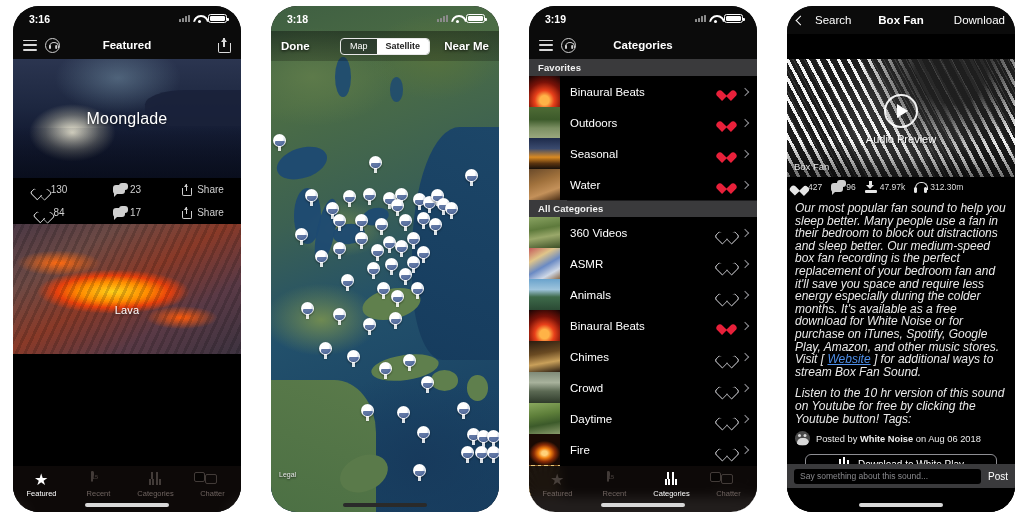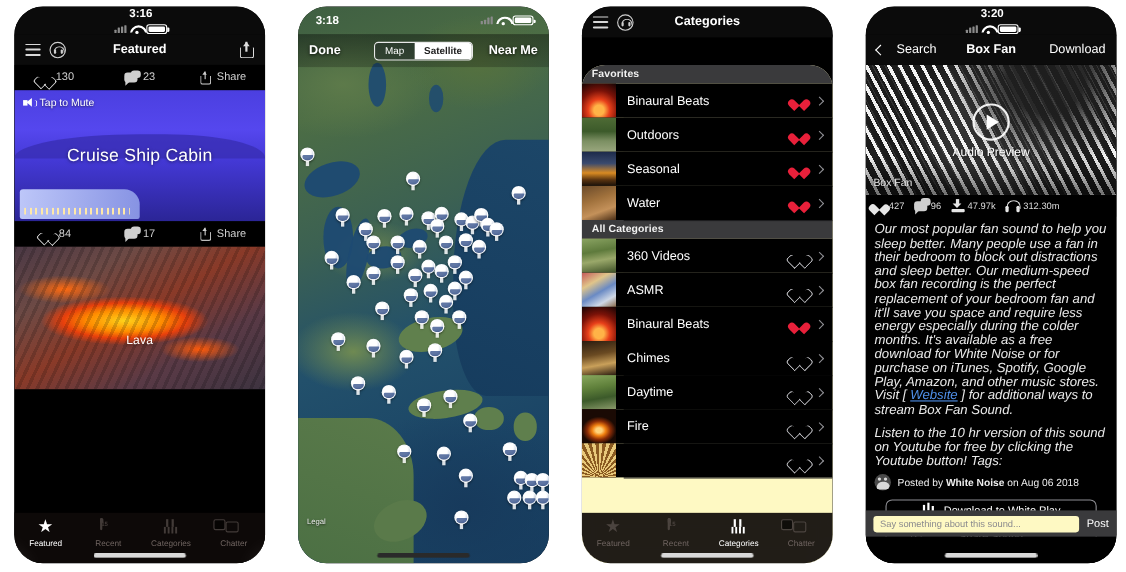--- a/index.html
+++ b/index.html
@@ -34,21 +34,21 @@
   .screen { position: absolute; inset: 0; overflow: hidden; }
 
   
   .statusbar {
     height: 25px; display: flex; align-items: center;
     justify-content: space-between;
     padding: 0 14px 0 16px;
     color: #fff; font-size: 10.5px; font-weight: bold;
     position: relative; z-index: 20;
   }
-  .statusbar.dark { background: #0b0b0b; flex-direction: column; }
+  .statusbar.dark { background: #0b0b0b; }
   .statusbar.ontop { background: transparent; }
   .sb-right { display: flex; align-items: center; gap: 3px; }
   .sig { display: flex; align-items: flex-end; gap: 1px; height: 7px; }
   .sig i { display: block; width: 2px; background: #8b8b8b; border-radius: .5px; }
   .sig i:nth-child(1){height:3px}.sig i:nth-child(2){height:4.5px}
   .sig i:nth-child(3){height:6px}.sig i:nth-child(4){height:7px}
   .wifi { width: 12px; height: 9px; position: relative; }
   .wifi::before{
     content:""; position:absolute; left:0; top:1px; width:12px; height:12px;
     border:2.2px solid #fff; border-radius:50%;
@@ -196,21 +196,21 @@
   .pin .ball { width:13px; height:13px; border-radius:50%;
     background: radial-gradient(circle at 35% 30%, #ffffff 0 46%, #c8d3e4 72%, #8ea4c4 100%);
     border:.7px solid rgba(255,255,255,.8);
     box-shadow:0 1px 2px rgba(0,0,0,.45); position:relative; overflow:hidden;}
   .pin .ball::after{content:""; position:absolute; left:1.4px; bottom:0; width:10px; height:5px;
     background:#2c4a86; opacity:.75; border-radius:1px;}
   .pin .stem { position:absolute; left:5.4px; top:12px; width:2.2px; height:5px;
     background: rgba(255,255,255,.85); box-shadow:0 0 2px rgba(0,0,0,.4);}
 
   
-  .cats { position:absolute; top:53px; bottom:0; left:0; right:0; background:#fef9c3; overflow:hidden;border-radius:21px;}
+  .cats { position:absolute; top:53px; bottom:0; left:0; right:0; background:#ffffff; overflow:hidden;}
   .sec-head { height:17px; background:#3a3a3c; color:#f2f2f2; font-size:9.5px; font-weight:bold;
               display:flex; align-items:center; padding-left:9px; letter-spacing:.1px;}
   .cat-row { height:31px; display:flex; align-items:center; background:#000; position:relative;}
   .cat-row::after{ content:""; position:absolute; left:38px; right:0; bottom:0; height:.5px;
                    background:#1c1c1e;}
   .thumb { width:31px; height:31px; flex:0 0 auto; overflow:hidden; }
   .cat-name { flex:1; color:#fff; font-size:11.5px; padding-left:10px; }
   .fav { width:15px; margin-right:8px; display:flex; justify-content:center;}
   .heart-f { width:13px;height:12px; position:relative; display:inline-block;}
   .heart-f::before,.heart-f::after{content:""; position:absolute; top:0; width:7px;height:10px;
@@ -270,21 +270,21 @@
     color:#fff; font-size:10px; background:#000; position:relative;
   }
   .eq-ic{width:13px;height:11px;position:relative;display:inline-block;}
   .eq-ic::before{content:"";position:absolute;bottom:2px;left:0;width:13px;height:2px;background:#fff;}
   .eq-ic::after{content:"";position:absolute;bottom:4px;left:1px;width:2px;height:7px;background:#fff;
     box-shadow:4px -2px 0 #fff, 8px 1px 0 #fff;}
   .cmt-bar {
     position:absolute; bottom:24px; left:0; right:0; height:24px; background:#3a3a3c;
     display:flex; align-items:center; padding:0 7px; gap:7px;
   }
-  .cmt-input{ flex:1; height:15px; background:#fef9c3; border-radius:3px; color:#8a8a8e;
+  .cmt-input{ flex:1; height:15px; background:#000000; border-radius:3px; color:#8a8a8e;
     font-size:8.5px; display:flex; align-items:center; padding-left:6px;}
   .post-btn{ color:#fff; font-size:10px;}
   .dark-bottom{ position:absolute; bottom:0; left:0; right:0; height:24px; background:#000;}
 </style>
 </head>
 <body>
 
 <div class="gallery">
 
   <div class="phone p1">
@@ -317,53 +317,48 @@
         <div class="nav-right">
           <div class="share-icon">
               <span class="box"></span>
               <span class="arr"></span>
             </div>
         </div>
       </div>
 
       <div class="feed">
 
+        <div class="card-img" style="background:
+               radial-gradient(ellipse 60px 40px at 26% 62%, rgba(255,250,225,.95) 0%, rgba(220,215,185,.35) 45%, transparent 72%),
+               radial-gradient(ellipse 90px 50px at 46% 16%, rgba(120,150,170,.5) 0%, transparent 70%),
+               linear-gradient(180deg,#2b3550 0%,#1d2740 40%,#141c34 62%,#0d1326 100%);">
+          <div style="position:absolute;left:0;right:0;bottom:0;height:42%;background:linear-gradient(180deg,rgba(20,28,50,.1),rgba(8,12,26,.75));"></div>
+          <div style="position:absolute;left:58%;top:26%;width:46%;height:30%;background:#19213a;border-radius:40% 10% 0 0;opacity:.9;"></div>
+          <div class="card-label">Moonglade</div>
+        </div>
         <div class="card-actions">
           <div class="ca-item">
             <span class="heart-o"></span>
             <span>130</span>
           </div>
           <div class="ca-item">
             <span class="bubble">
                 <i></i>
               </span>
             <span>23</span>
           </div>
           <div class="ca-item">
             <span class="share-sm">
                 <span class="box"></span>
                 <span class="arr"></span>
               </span>
             <span>Share</span>
           </div>
         </div>
 
-        <div class="card-img" style="background:
-               linear-gradient(180deg,#4b3fe0 0%,#5547ee 30%,#4338d4 55%,#2b2596 100%);">
-          <div style="position:absolute;left:0;right:0;top:34%;height:18%;background:#3a2fb6;border-radius:50% 40% 0 0 / 100% 100% 0 0;opacity:.85;"></div>
-          <div style="position:absolute;left:2%;bottom:2%;width:48%;height:22%;background:linear-gradient(90deg,#c9d4ff,#8e9ce8);border-radius:3px 14px 2px 2px;opacity:.92;"></div>
-          <div style="position:absolute;left:4%;bottom:5%;width:42%;height:5%;background:repeating-linear-gradient(90deg,#ffe9a8 0 2px, transparent 2px 5px);"></div>
-          <div class="mute-row">
-            <span class="spk">
-                <i></i>
-              </span>
-            <span>Tap to Mute</span>
-          </div>
-          <div class="card-label">Cruise Ship Cabin</div>
-        </div>
         <div class="card-actions">
           <div class="ca-item">
             <span class="heart-o"></span>
             <span>84</span>
           </div>
           <div class="ca-item">
             <span class="bubble">
                 <i></i>
               </span>
             <span>17</span>
@@ -699,20 +694,33 @@
       </div>
 
       <div class="legal">Legal</div>
       <div class="home-ind" style="background:#2a2a2a"></div>
     </div>
   </div>
 
   <div class="phone p3">
     <div class="screen">
 
+      <div class="statusbar dark">
+        <span>3:19</span>
+        <span class="sb-right">
+          <span class="sig">
+              <i></i>
+              <i></i>
+              <i></i>
+              <i></i>
+            </span>
+          <span class="wifi"></span>
+          <span class="batt"></span>
+        </span>
+      </div>
 
       <div class="navbar dark">
         <div class="nav-left">
           <div class="hamburger">
               <span></span>
               <span></span>
               <span></span>
             </div>
           <div class="logo-circle"></div>
         </div>
@@ -771,39 +779,55 @@
 
         <div class="cat-row">
           <div class="thumb" style="background:linear-gradient(150deg,#c45a5a 0%,#e0c58a 30%,#6a8ac4 55%,#cfd8e6 78%,#8a6a4a 100%);"></div>
           <div class="cat-name">ASMR</div>
           <div class="fav">
               <span class="heart-e"></span>
             </div>
           <div class="chev"></div>
         </div>
 
+        <div class="cat-row">
+          <div class="thumb" style="background:linear-gradient(180deg,#6aa3cc 0%,#9ec4dc 34%,#3e6a4a 58%,#2a4a34 100%);"></div>
+          <div class="cat-name">Animals</div>
+          <div class="fav">
+              <span class="heart-e"></span>
+            </div>
+          <div class="chev"></div>
+        </div>
 
         <div class="cat-row">
           <div class="thumb" style="background:radial-gradient(circle at 50% 78%,#ffb347 0 16%,#e8401a 34%,#7a1208 62%,#140404 100%);"></div>
           <div class="cat-name">Binaural Beats</div>
           <div class="fav">
               <span class="heart-f"></span>
             </div>
           <div class="chev"></div>
         </div>
 
         <div class="cat-row">
           <div class="thumb" style="background:linear-gradient(170deg,#2a1c10 0%,#6a4a22 40%,#c9a05a 68%,#2a1c10 100%);"></div>
           <div class="cat-name">Chimes</div>
           <div class="fav">
               <span class="heart-e"></span>
             </div>
           <div class="chev"></div>
         </div>
 
+        <div class="cat-row">
+          <div class="thumb" style="background:linear-gradient(180deg,#7f8a78 0%,#a8b29c 34%,#5c6a54 62%,#2e3a2a 100%);"></div>
+          <div class="cat-name">Crowd</div>
+          <div class="fav">
+              <span class="heart-e"></span>
+            </div>
+          <div class="chev"></div>
+        </div>
 
         <div class="cat-row">
           <div class="thumb" style="background:linear-gradient(170deg,#89a85e 0%,#5e7f3a 38%,#3c5a2a 66%,#8a9a6a 100%);"></div>
           <div class="cat-name">Daytime</div>
           <div class="fav">
               <span class="heart-e"></span>
             </div>
           <div class="chev"></div>
         </div>
 
@@ -844,33 +868,20 @@
           <span>Chatter</span>
         </div>
       </div>
       <div class="home-ind"></div>
     </div>
   </div>
 
   <div class="phone p4">
     <div class="screen">
 
-      <div class="statusbar dark">
-        <span>3:20</span>
-        <span class="sb-right">
-          <span class="sig">
-              <i></i>
-              <i></i>
-              <i></i>
-              <i></i>
-            </span>
-          <span class="wifi"></span>
-          <span class="batt"></span>
-        </span>
-      </div>
 
       <div class="navbar dark">
         <div class="nav-left">
           <span class="chev-back"></span>
           <span class="nav-text">Search</span>
         </div>
         <div class="nav-title">Box Fan</div>
         <div class="nav-right">
           <span class="nav-text">Download</span>
         </div>

